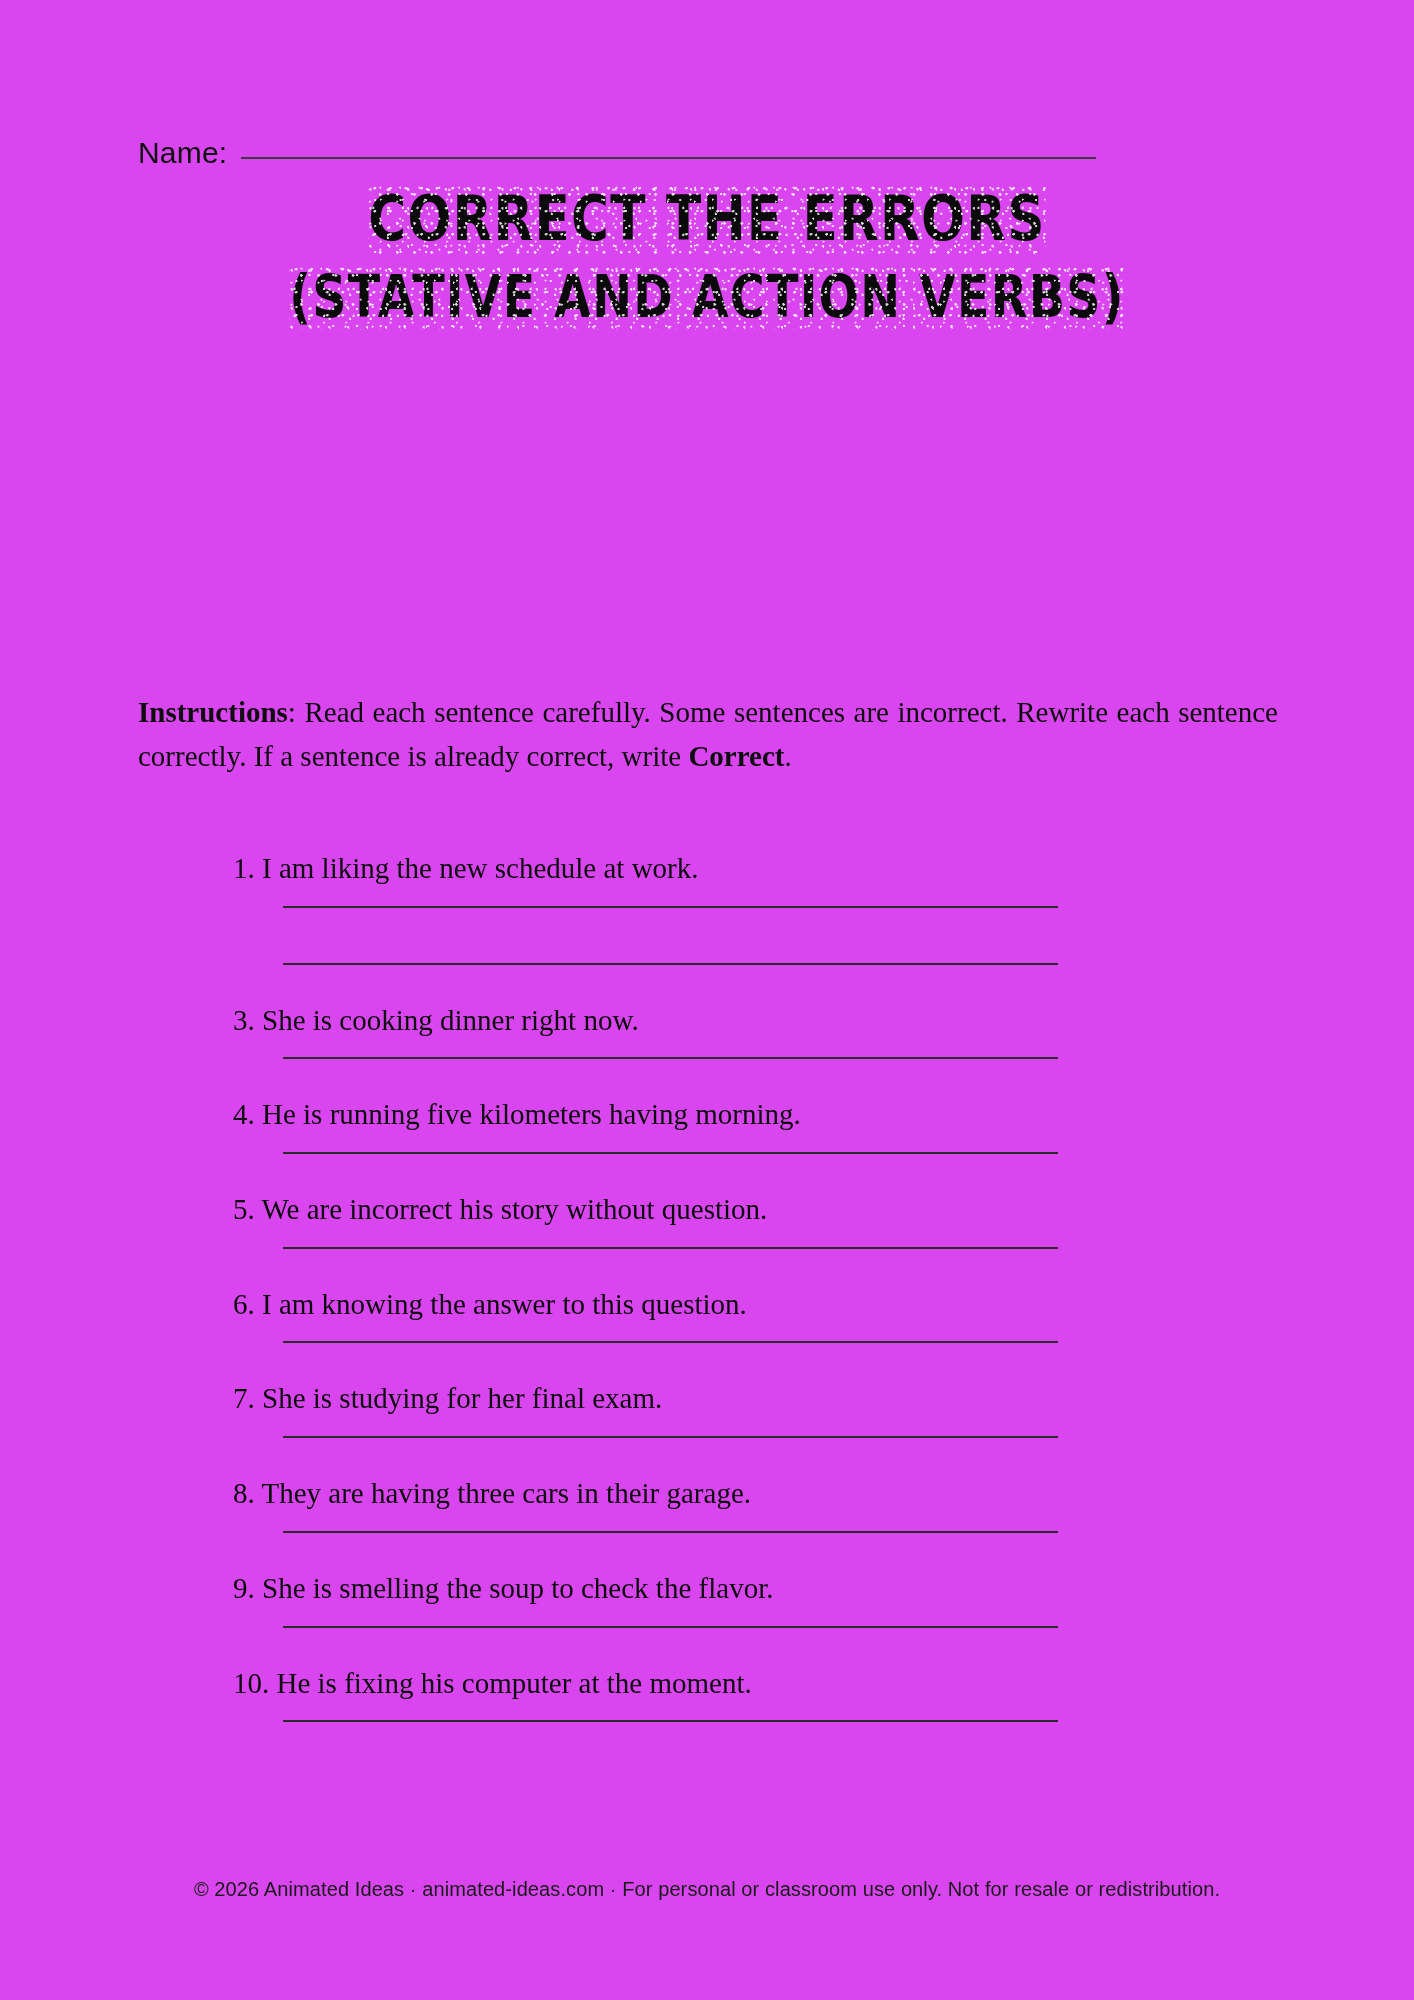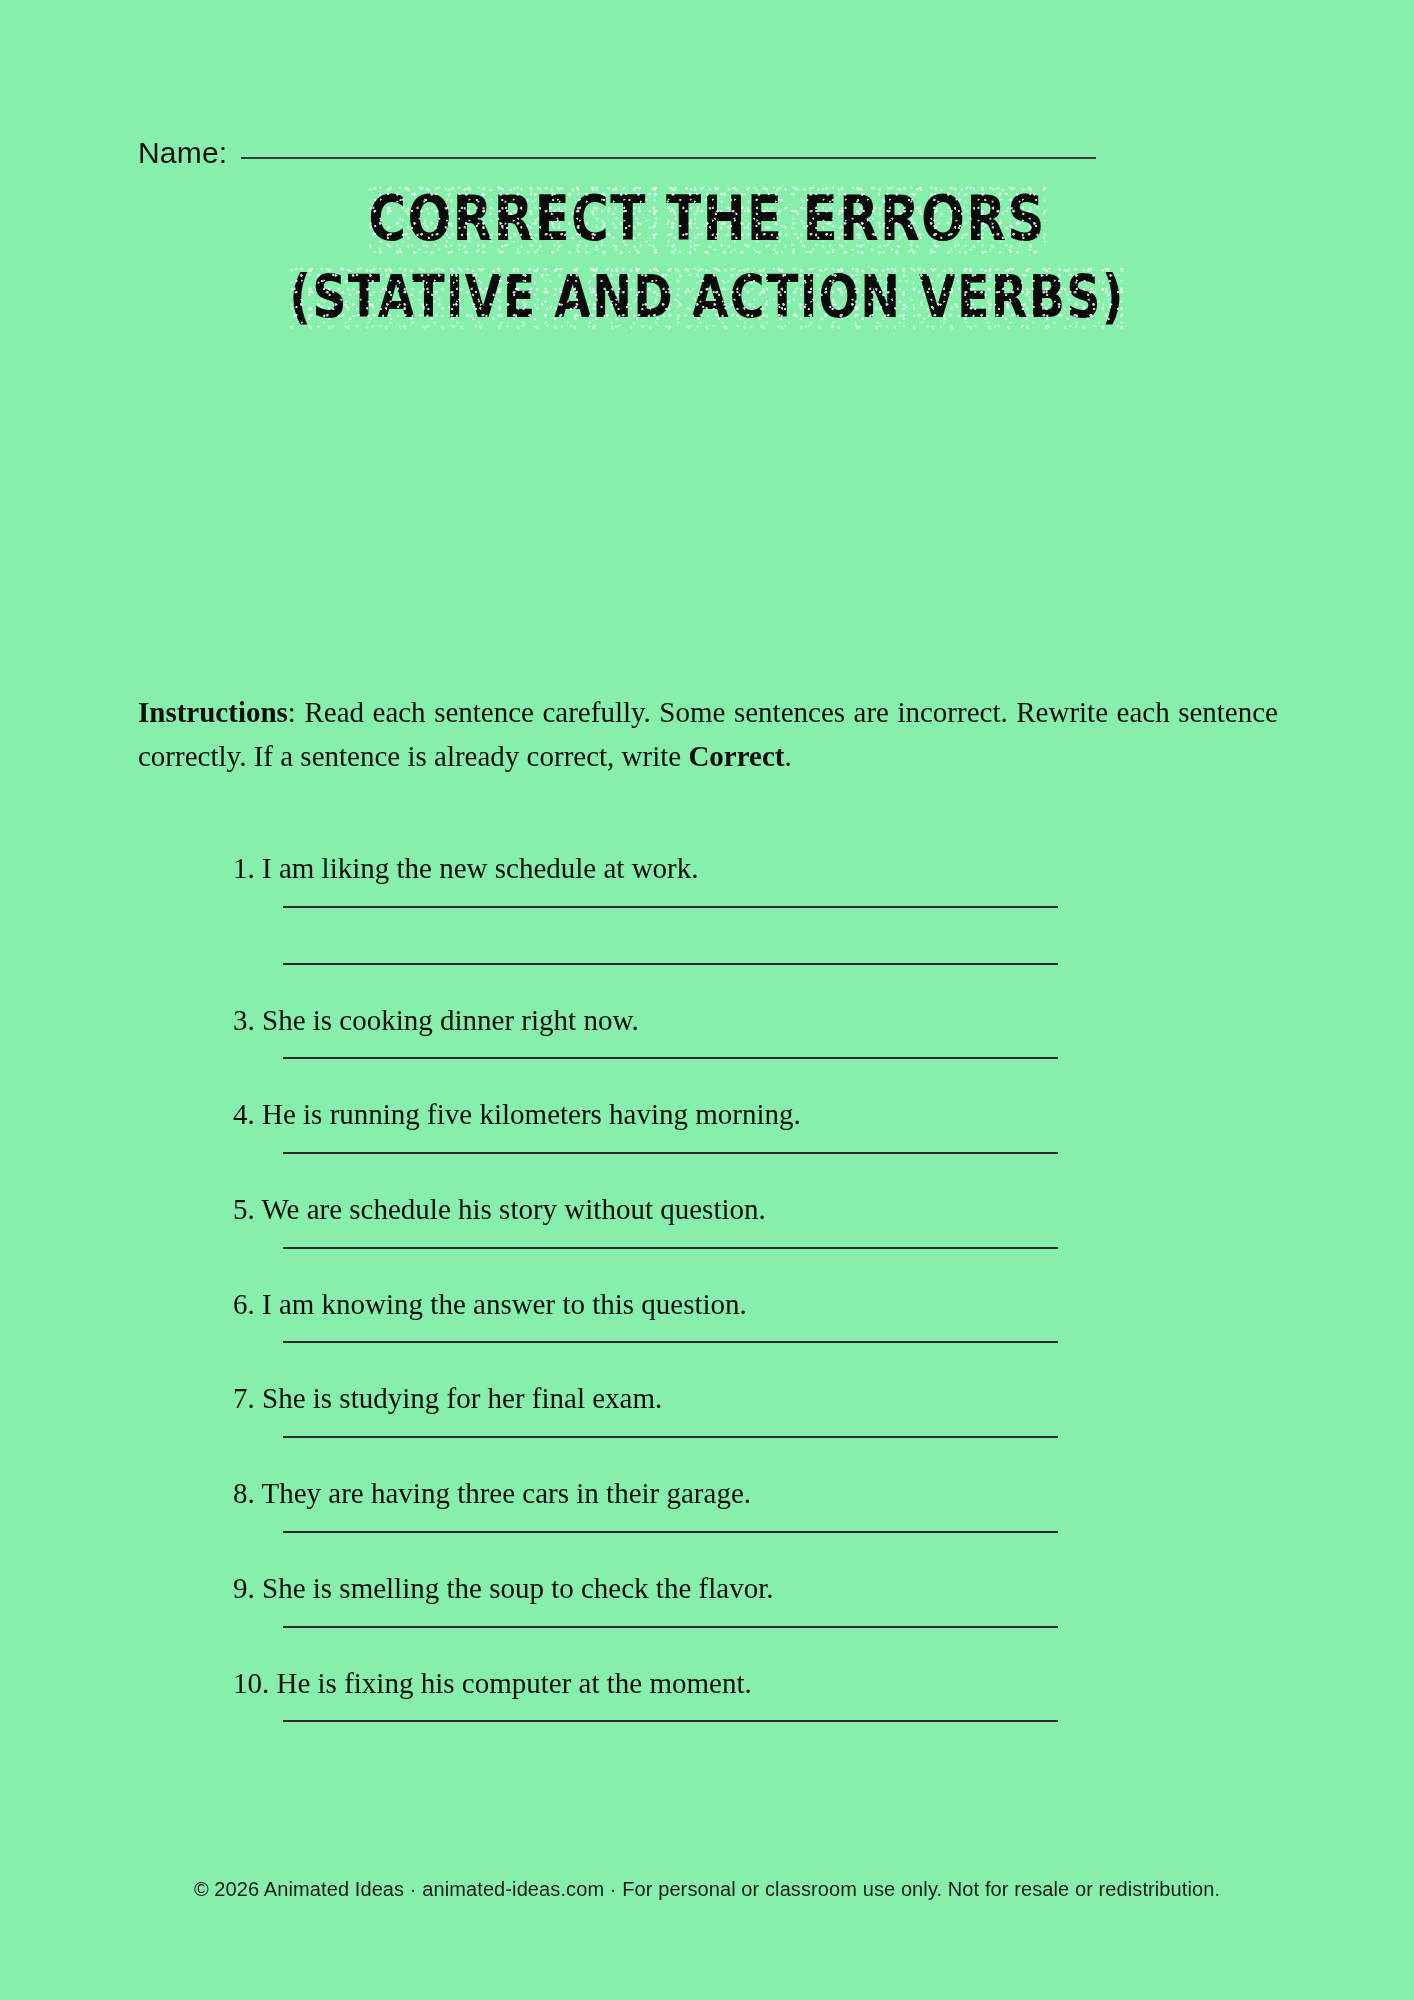--- a/index.html
+++ b/index.html
@@ -5,21 +5,21 @@
   html, body {
     margin: 0;
     padding: 0;
     background: #ffffff;
   }
   .page {
     position: relative;
     width: 1414px;
     height: 2000px;
     margin: 0 auto;
-    background: #86efac;
+    background: #d946ef;
     box-sizing: border-box;
     overflow: hidden;
   }
 
   
   .name-row {
     position: absolute;
     left: 138px;
     top: 136px;
     width: 1000px;
@@ -200,21 +200,21 @@
         <span>4.</span>
         <span>He is running five kilometers having morning.</span>
       </div>
       <div class="q-answer-line"></div>
     </div>
     <div class="q-spacer"></div>
 
     <div class="q-item">
       <div class="q-text">
         <span>5.</span>
-        <span>We are schedule his story without question.</span>
+        <span>We are incorrect his story without question.</span>
       </div>
       <div class="q-answer-line"></div>
     </div>
     <div class="q-spacer"></div>
 
     <div class="q-item">
       <div class="q-text">
         <span>6.</span>
         <span>I am knowing the answer to this question.</span>
       </div>

